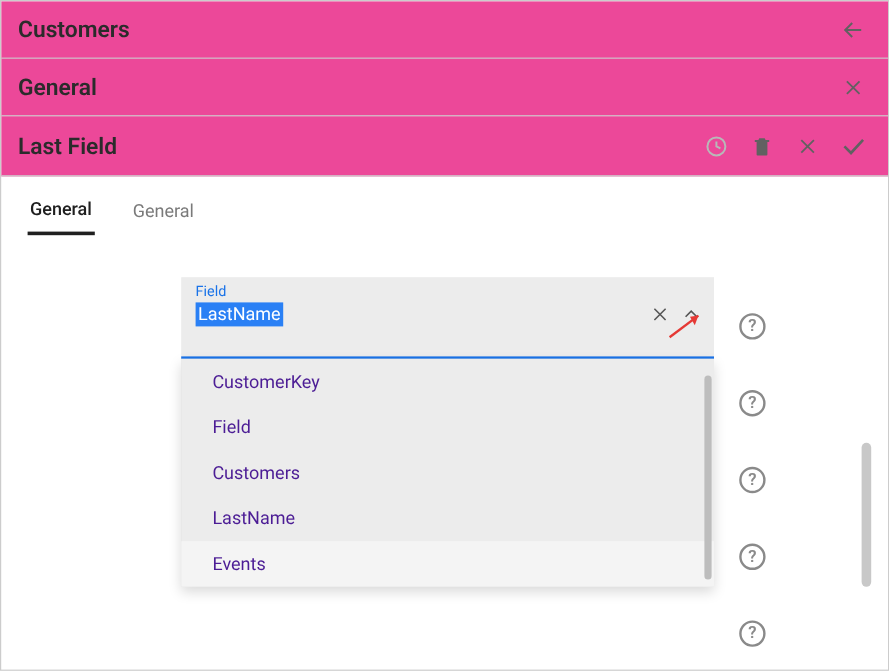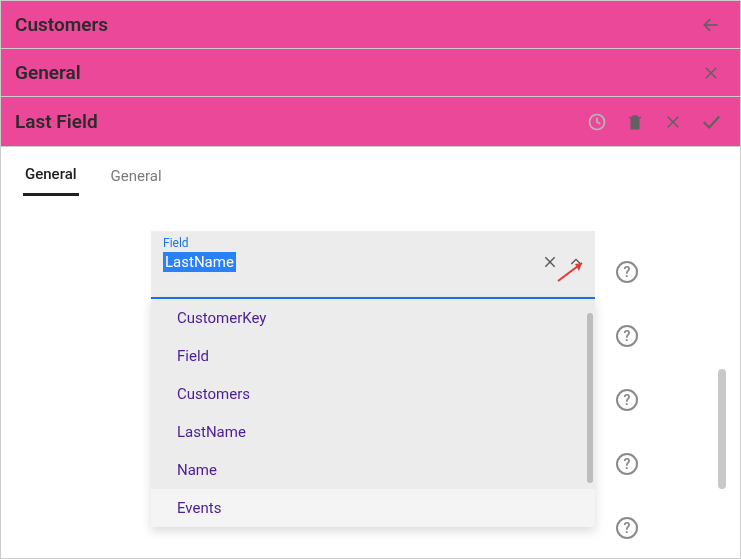--- a/index.html
+++ b/index.html
@@ -163,21 +163,20 @@
             </svg>
           </div>
         </div>
 
         <div class="dropdown">
           <div class="dd-list">
             <div class="dd-item">CustomerKey</div>
             <div class="dd-item">Field</div>
             <div class="dd-item">Customers</div>
             <div class="dd-item">LastName</div>
-            <div class="dd-item">Name</div>
             <div class="dd-item hover">Events</div>
             <div class="dd-scroll"></div>
           </div>
         </div>
       </div>
 
       <svg class="arrow" width="32" height="24" viewBox="0 0 32 24">
         <line x1="2" y1="22" x2="26" y2="4" stroke="#e53935" stroke-width="2"></line>
         <polygon points="26,4 19,5 23,12" fill="#e53935"></polygon>
       </svg>

